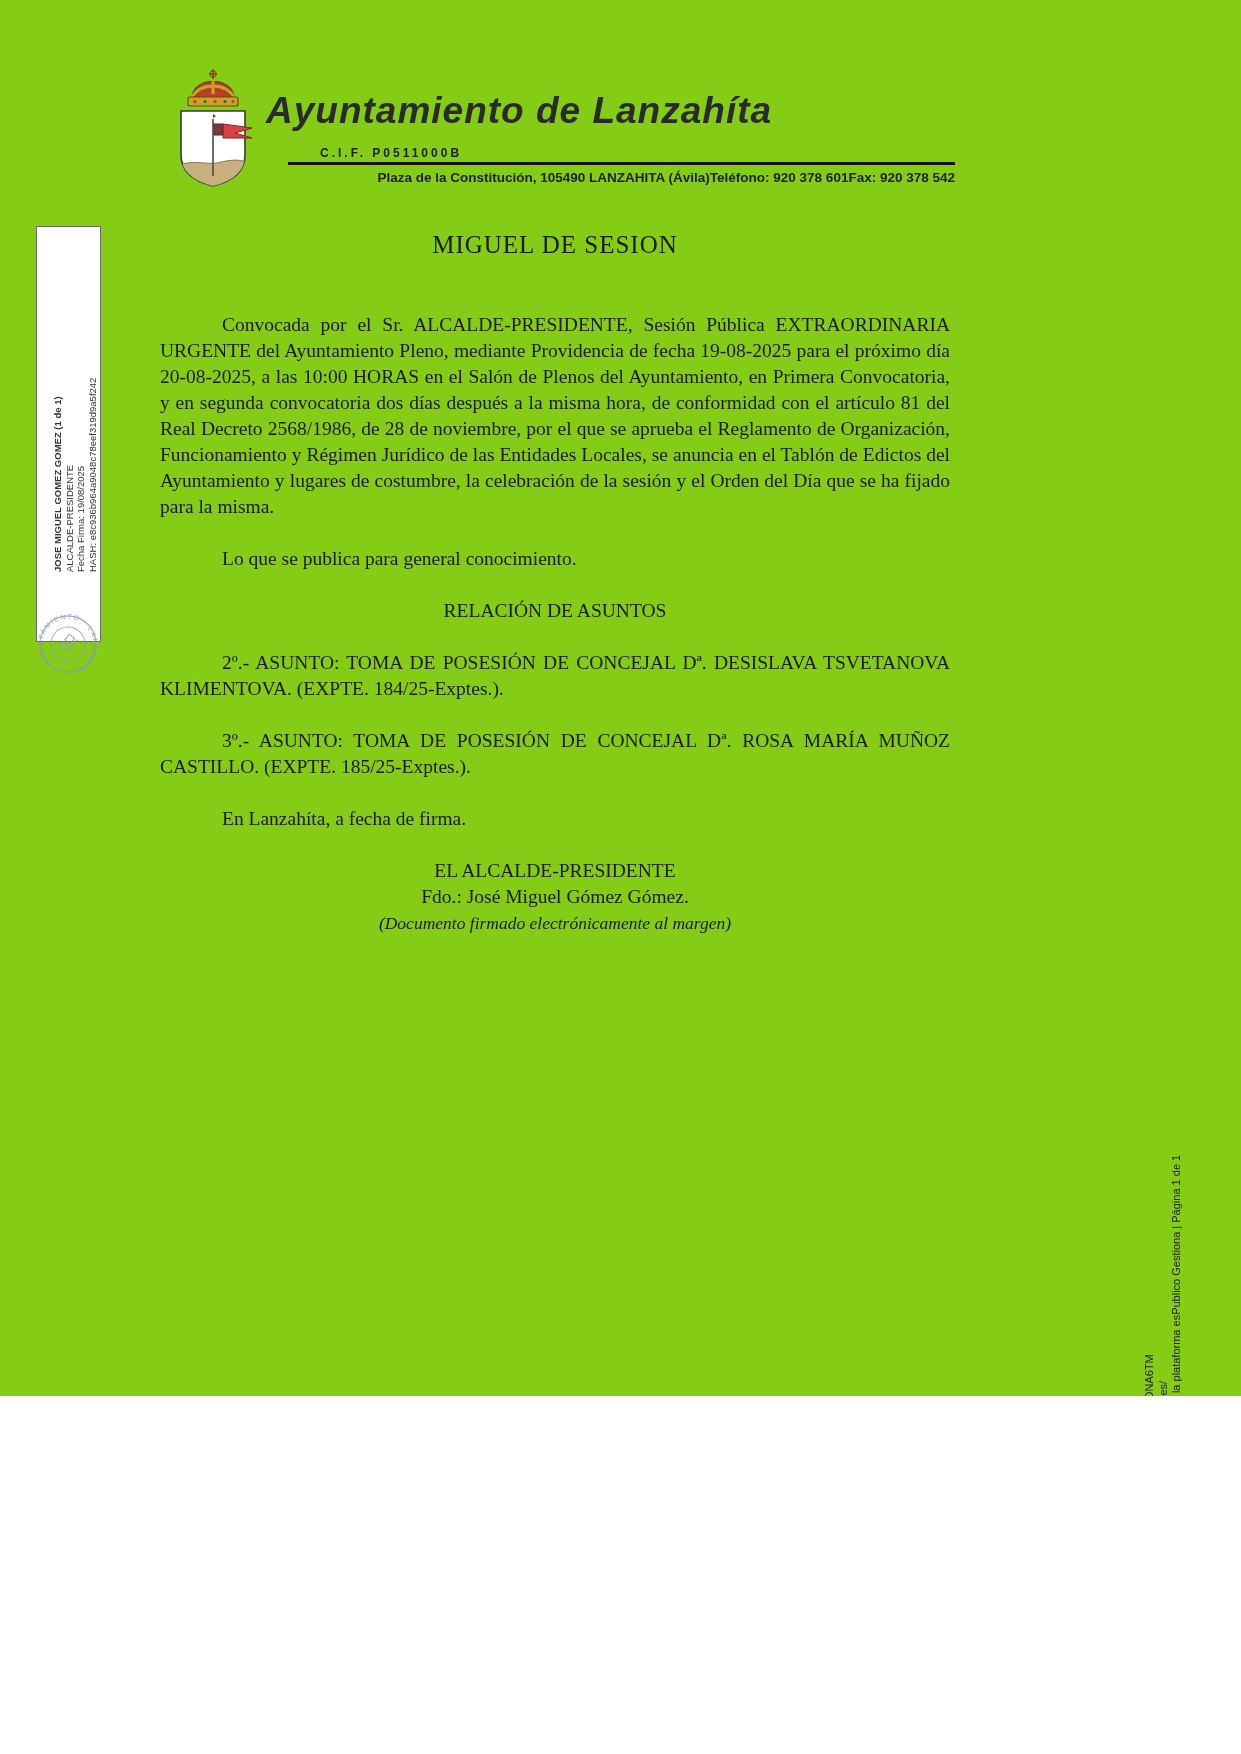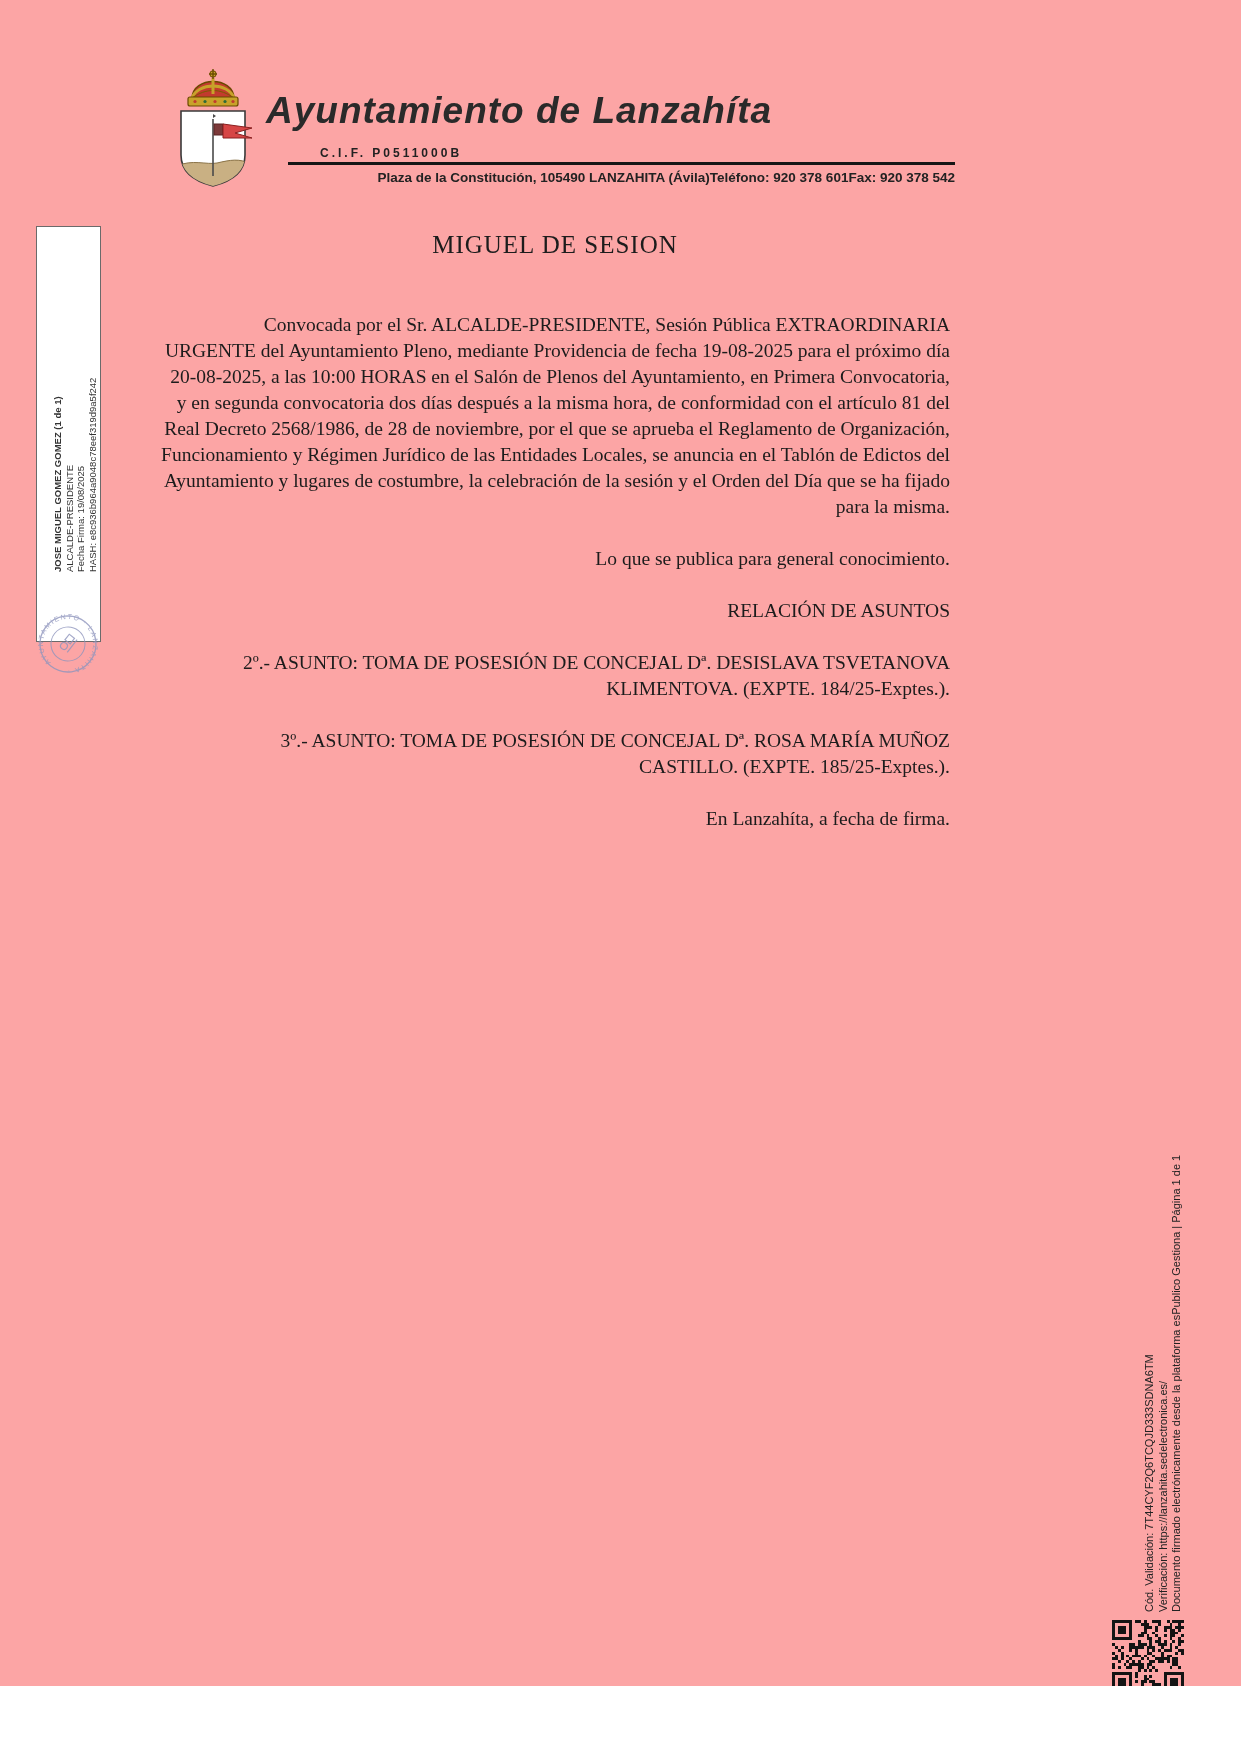--- a/index.html
+++ b/index.html
@@ -1,17 +1,17 @@
 <!DOCTYPE html>
 <html lang="es"><head>
 <meta charset="utf-8">
 <style>
   html,body{margin:0;padding:0;background:#ffffff;}
   .page{
-    position:relative;width:1241px;height:1686px;background:#fca5a5;
+    position:relative;width:1241px;height:1396px;background:#84cc16;
     font-family:"Liberation Serif",serif;color:#1c1c1c;overflow:hidden;
   }
 
   
   .crest{position:absolute;left:162px;top:64px;}
   .brand-title{
     position:absolute;left:266px;top:90px;
     font-family:"Liberation Sans",sans-serif;font-style:italic;font-weight:700;
     font-size:37px;color:#2a2a2a;letter-spacing:1px;white-space:nowrap;
   }
@@ -30,21 +30,21 @@
 
   
   .content{
     position:absolute;left:160px;top:232px;width:790px;
     font-size:19.5px;line-height:26px;text-align:justify;
   }
   .doc-title{
     text-align:center;font-size:25px;font-weight:400;letter-spacing:1px;
     margin:0 0 54px 0;text-indent:0;
   }
-  .content p{margin:0 0 26px 0;text-indent:62px;text-align:right;}
+  .content p{margin:0 0 26px 0;text-indent:62px;}
   .section-heading{text-align:center;text-indent:0 !important;}
   .sig-block{text-align:center;margin-top:0;}
   .sig-line{line-height:26px;}
   .sig-note{font-style:italic;font-size:17.5px;line-height:26px;}
 
   
   .sign-box{position:absolute;left:36px;top:226px;width:63px;height:414px;border:1px solid #6a6a6a;background:#fff;}
   .left-note{
     position:absolute;left:52px;top:572px;width:240px;
     transform:rotate(-90deg);transform-origin:0 0;
@@ -119,20 +119,25 @@
 
     <p>Lo que se publica para general conocimiento.</p>
 
     <p class="section-heading">RELACIÓN DE ASUNTOS</p>
 
     <p>2º.- ASUNTO: TOMA DE POSESIÓN DE CONCEJAL Dª. DESISLAVA TSVETANOVA KLIMENTOVA. (EXPTE. 184/25-Exptes.).</p>
     <p>3º.- ASUNTO: TOMA DE POSESIÓN DE CONCEJAL Dª. ROSA MARÍA MUÑOZ CASTILLO. (EXPTE. 185/25-Exptes.).</p>
 
     <p>En Lanzahíta, a fecha de firma.</p>
 
+    <div class="sig-block">
+      <div class="sig-line">EL ALCALDE-PRESIDENTE</div>
+      <div class="sig-line">Fdo.: José Miguel Gómez Gómez.</div>
+      <div class="sig-note">(Documento firmado electrónicamente al margen)</div>
+    </div>
   </div>
 
   <div class="sign-box"></div>
   <div class="left-note">
     <div class="b">JOSE MIGUEL GOMEZ GOMEZ (1 de 1)</div>
     <div>ALCALDE-PRESIDENTE</div>
     <div>Fecha Firma: 19/08/2025</div>
     <div>HASH: e8c936b964a9048c78eef319d9a5f242</div>
   </div>
   <div class="stamp">

